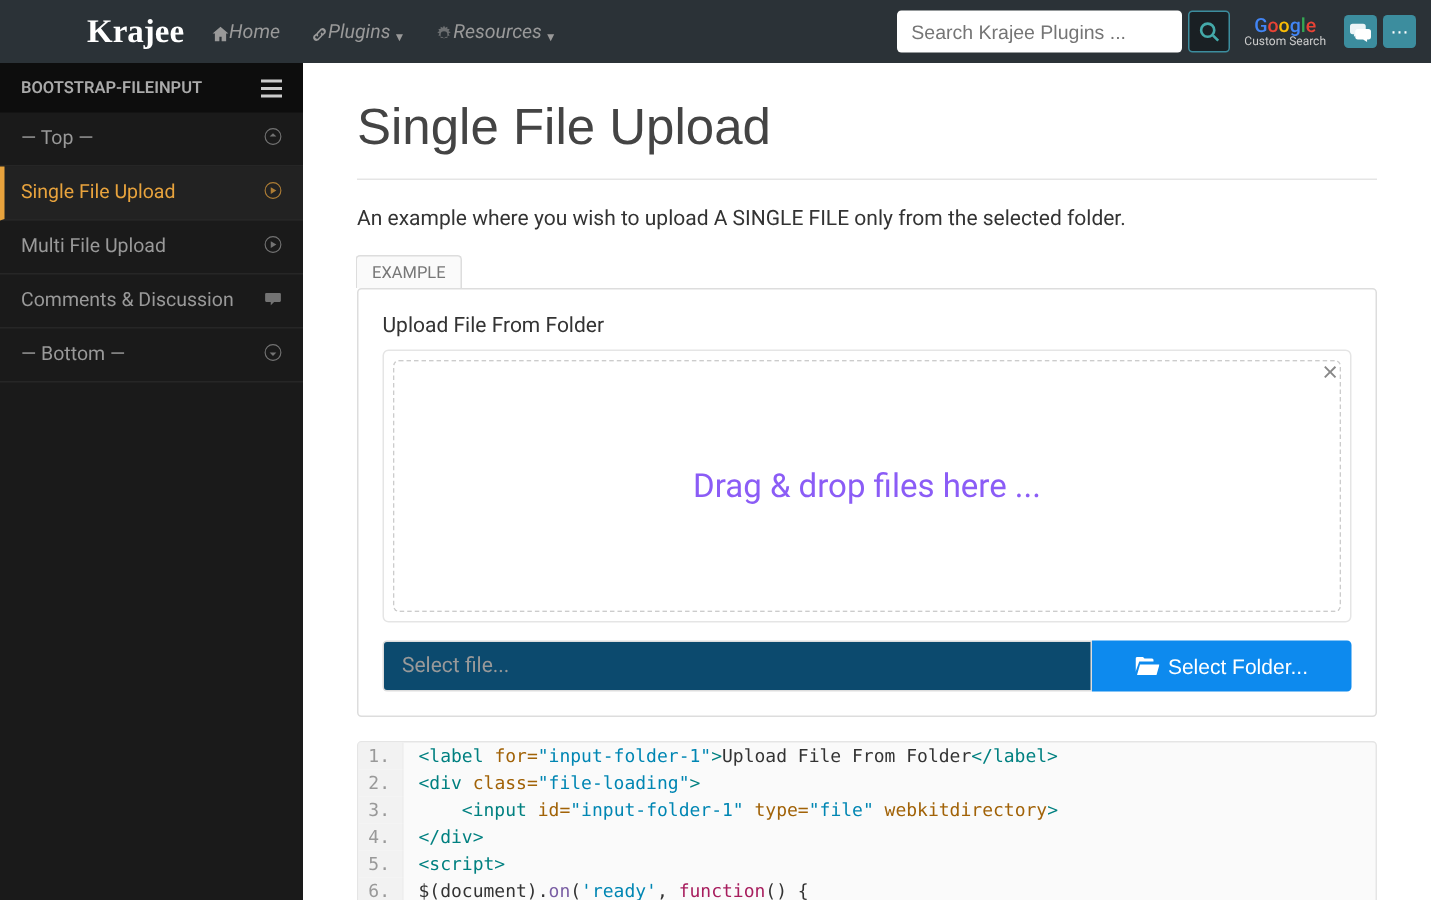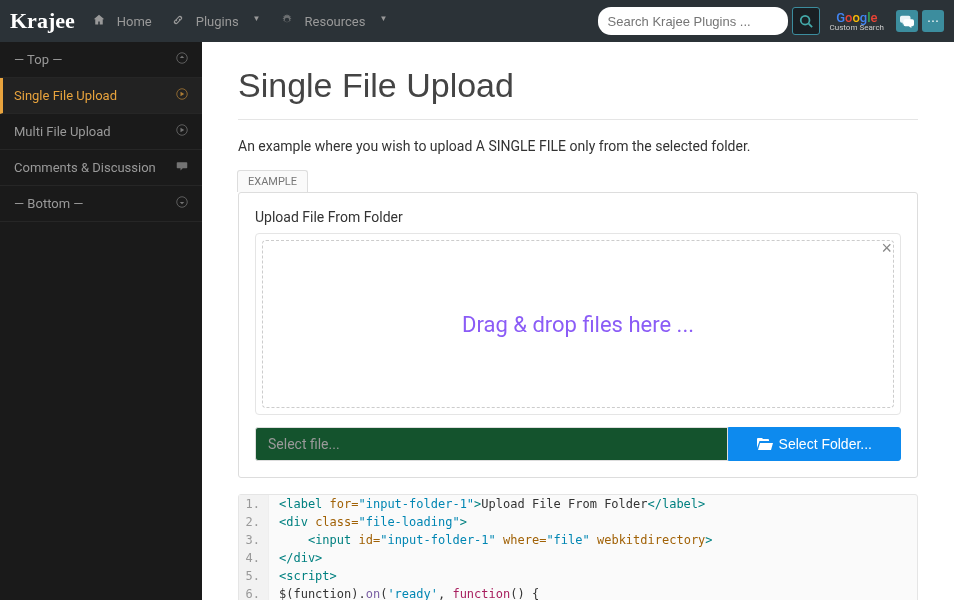--- a/index.html
+++ b/index.html
@@ -1,24 +1,24 @@
 <!DOCTYPE html>
 <html><head>
 <meta charset="utf-8">
 <style>
 * { margin: 0; padding: 0; box-sizing: border-box; }
 body { font-family: -apple-system, BlinkMacSystemFont, "Segoe UI", Roboto, "Helvetica Neue", Arial, sans-serif; background: #fff; color: #333; }
 .topnav { background: #2b3237; height: 42px; display: flex; align-items: center; padding: 0 10px; }
-.brand { color: #fff; font-size: 22px; font-weight: 700; font-family: Georgia, serif; margin-right: 10px; }
+.brand { color: #fff; font-size: 22px; font-weight: 700; font-family: Georgia, serif; margin-right: 10px; margin-left: 48px; }
 .nav-links { display: flex; gap: 4px; flex: 1; }
-.nav-link { color: #999; font-size: 13px; text-decoration: none; padding: 6px 8px; display: flex; align-items: flex-start; gap: 12px; cursor: pointer; }
+.nav-link { color: #999; font-size: 13px; text-decoration: none; padding: 6px 8px; display: flex; align-items: flex-end; gap: 0; cursor: pointer; font-style: italic; }
 .nav-link .icon { font-size: 12px; }
 .caret { font-size: 8px; margin-left: 2px; }
 .search-wrap { display: flex; align-items: center; gap: 4px; }
-.search-input { width: 190px; height: 28px; padding: 4px 10px; border: none; border-radius: 13px; font-size: 13px; background: #fff; }
+.search-input { width: 190px; height: 28px; padding: 4px 10px; border: none; border-radius: 3px; font-size: 13px; background: #fff; }
 .search-btn { width: 28px; height: 28px; background: #1a2024; border: 1px solid #3c8d9e; color: #3c9; border-radius: 3px; cursor: pointer; display: flex; align-items: center; justify-content: center; }
 .google-cs { color: #ccc; font-size: 8px; line-height: 1; margin-left: 6px; text-align: center; }
 .google-logo { font-size: 13px; font-weight: 500; }
 .g-b { color:#4285f4;} .g-r{color:#ea4335;} .g-y{color:#fbbc05;} .g-g{color:#34a853;}
 .top-icons { display: flex; gap: 4px; margin-left: 8px; }
 .top-icon { width: 22px; height: 22px; background: #3c8d9e; border-radius: 3px; display: flex; align-items: center; justify-content: center; color: #fff; font-size: 12px; cursor: pointer; }
 .layout { display: flex; height: calc(100vh - 42px); }
 .sidebar { width: 202px; background: #1a1a1a; color: #999; overflow-y: auto; flex-shrink: 0; }
 .sidebar-header { background: #0d0d0d; padding: 10px 14px; font-size: 11px; font-weight: 600; color: #aaa; display: flex; justify-content: space-between; align-items: center; }
 .hamburger { display: flex; flex-direction: column; gap: 3px; cursor: pointer; }
@@ -31,21 +31,21 @@
 .hr { border: none; border-top: 1px solid #e5e5e5; margin-bottom: 18px; }
 .intro { font-size: 14px; color: #333; margin-bottom: 16px; }
 .panel { border: 1px solid #ddd; border-radius: 3px; }
 .example-tag { display: inline-block; padding: 4px 10px; font-size: 11px; color: #777; border: 1px solid #ddd; border-bottom: none; border-radius: 3px 3px 0 0; background: #fafafa; margin-left: -1px; margin-top: -1px; text-align: right; }
 .panel-body { padding: 16px; }
 .control-label { font-size: 14px; color: #333; margin-bottom: 8px; display: block; }
 .dropzone-outer { border: 1px solid #e5e5e5; border-radius: 4px; position: relative; padding: 6px; }
 .dropzone-close { position: absolute; top: 4px; right: 8px; font-size: 18px; color: #888; cursor: pointer; background: none; border: none; }
 .dropzone { border: 1px dashed #ccc; border-radius: 4px; height: 168px; display: flex; align-items: center; justify-content: center; color: #8b5cf6; font-size: 22px; background: #fff; }
 .file-input-group { display: flex; margin-top: 12px; }
-.file-caption { flex: 1; border: 1px solid #ddd; border-radius: 3px 0 0 3px; padding: 8px 12px; font-size: 14px; color: #999; background: #14532d; }
+.file-caption { flex: 1; border: 1px solid #ddd; border-radius: 3px 0 0 3px; padding: 8px 12px; font-size: 14px; color: #999; background: #0c4a6e; }
 .browse-btn { background: #0d8aee; color: #fff; border: 1px solid #0d8aee; padding: 8px 28px; font-size: 14px; border-radius: 0 3px 3px 0; cursor: pointer; display: flex; align-items: center; gap: 6px; }
 .code-block { margin-top: 16px; border: 1px solid #e5e5e5; border-radius: 3px; background: #fafafa; font-family: Menlo, Monaco, Consolas, monospace; font-size: 12px; }
 .code-line { display: flex; }
 .line-no { width: 30px; text-align: right; padding: 2px 8px 2px 4px; color: #999; border-right: 1px solid #eee; user-select: none; background: #f2f2f2; }
 .line-code { padding: 2px 10px; white-space: pre; }
 .tag { color: #008080; } .attr { color: #a16207; } .str { color: #0086b3; } .kw { color: #a71d5d; } .fn { color: #795da3; } .txt{color:#333;}
 </style>
 </head>
 <body>
 
@@ -94,20 +94,28 @@
       </div>
       <div class="top-icon">
         <span>⋯</span>
       </div>
     </div>
   </div>
 </div>
 
 <div class="layout">
   <div class="sidebar">
+    <div class="sidebar-header">
+      <span>BOOTSTRAP-FILEINPUT</span>
+      <div class="hamburger">
+          <span></span>
+          <span></span>
+          <span></span>
+        </div>
+    </div>
     <div id="sidebar-items">
         <div class="side-item">
           <span>— Top —</span>
           <span class="side-icon"><svg width="12" height="12" viewBox="0 0 16 16" fill="currentColor">
               <circle cx="8" cy="8" r="7" fill="none" stroke="currentColor"></circle>
               <path d="M8 5l3 3H5l3-3z"></path>
             </svg></span>
         </div>
         <div class="side-item active">
           <span>Single File Upload</span>
@@ -171,30 +179,30 @@
           <div class="code-line">
             <div class="line-no">1.</div>
             <div class="line-code"><span class="tag">&lt;label</span> <span class="attr">for=</span><span class="str">"input-folder-1"</span><span class="tag">&gt;</span>Upload File From Folder<span class="tag">&lt;/label&gt;</span></div>
           </div>
           <div class="code-line">
             <div class="line-no">2.</div>
             <div class="line-code"><span class="tag">&lt;div</span> <span class="attr">class=</span><span class="str">"file-loading"</span><span class="tag">&gt;</span></div>
           </div>
           <div class="code-line">
             <div class="line-no">3.</div>
-            <div class="line-code">    <span class="tag">&lt;input</span> <span class="attr">id=</span><span class="str">"input-folder-1"</span> <span class="attr">where=</span><span class="str">"file"</span> <span class="attr">webkitdirectory</span><span class="tag">&gt;</span></div>
+            <div class="line-code">    <span class="tag">&lt;input</span> <span class="attr">id=</span><span class="str">"input-folder-1"</span> <span class="attr">type=</span><span class="str">"file"</span> <span class="attr">webkitdirectory</span><span class="tag">&gt;</span></div>
           </div>
           <div class="code-line">
             <div class="line-no">4.</div>
             <div class="line-code"><span class="tag">&lt;/div&gt;</span></div>
           </div>
           <div class="code-line">
             <div class="line-no">5.</div>
             <div class="line-code"><span class="tag">&lt;script&gt;</span></div>
           </div>
           <div class="code-line">
             <div class="line-no">6.</div>
-            <div class="line-code"><span class="txt">$(function).</span><span class="fn">on</span><span class="txt">(</span><span class="str">'ready'</span><span class="txt">, </span><span class="kw">function</span><span class="txt">() {</span></div>
+            <div class="line-code"><span class="txt">$(document).</span><span class="fn">on</span><span class="txt">(</span><span class="str">'ready'</span><span class="txt">, </span><span class="kw">function</span><span class="txt">() {</span></div>
           </div>
         </div>
     </div>
   </div>
 </div>
 
 </body></html>

